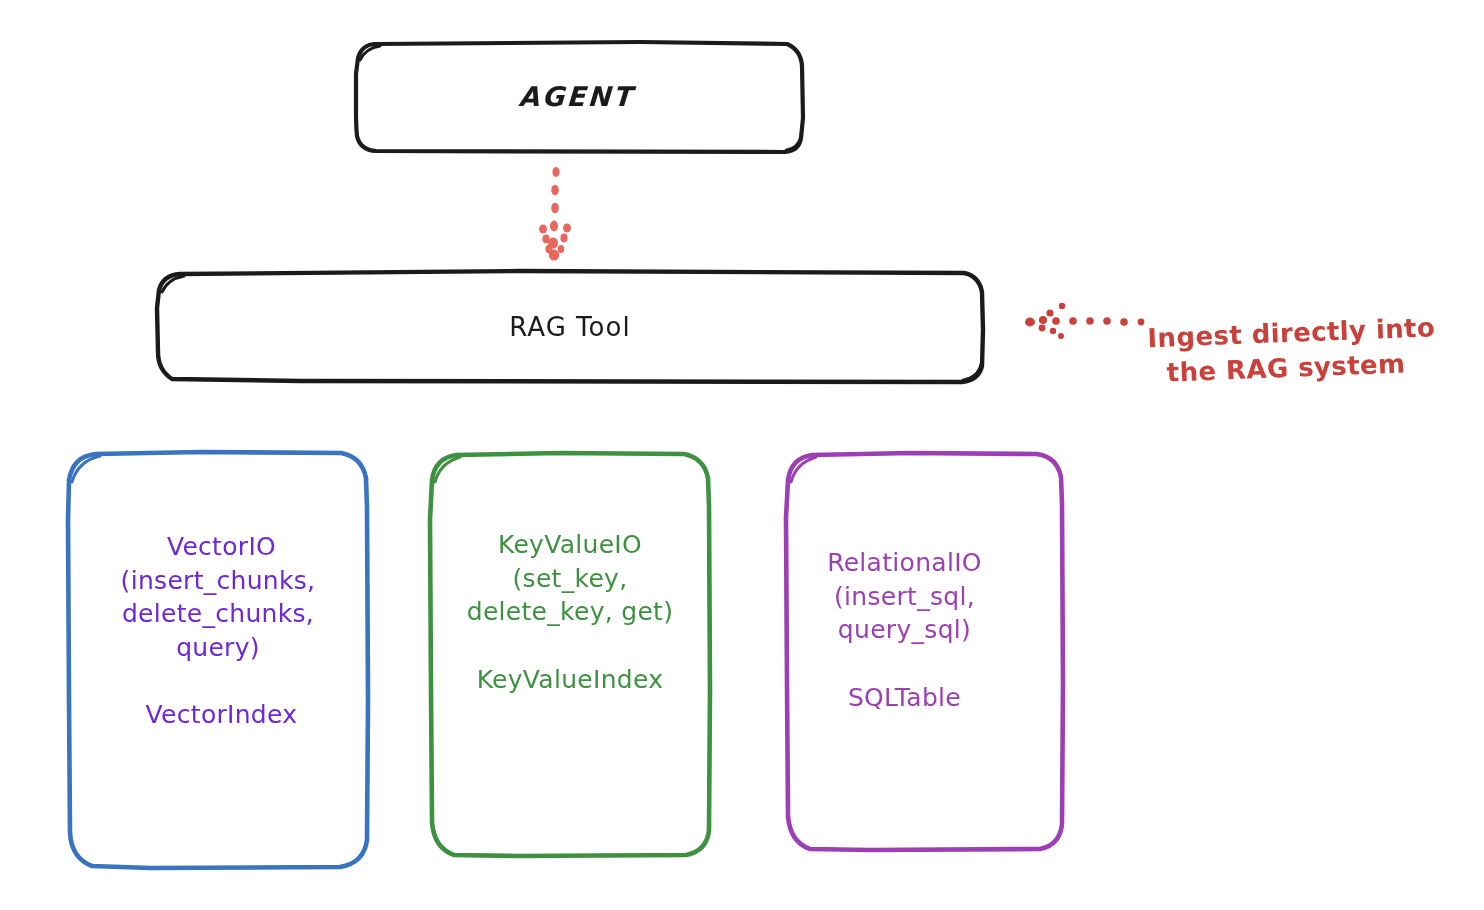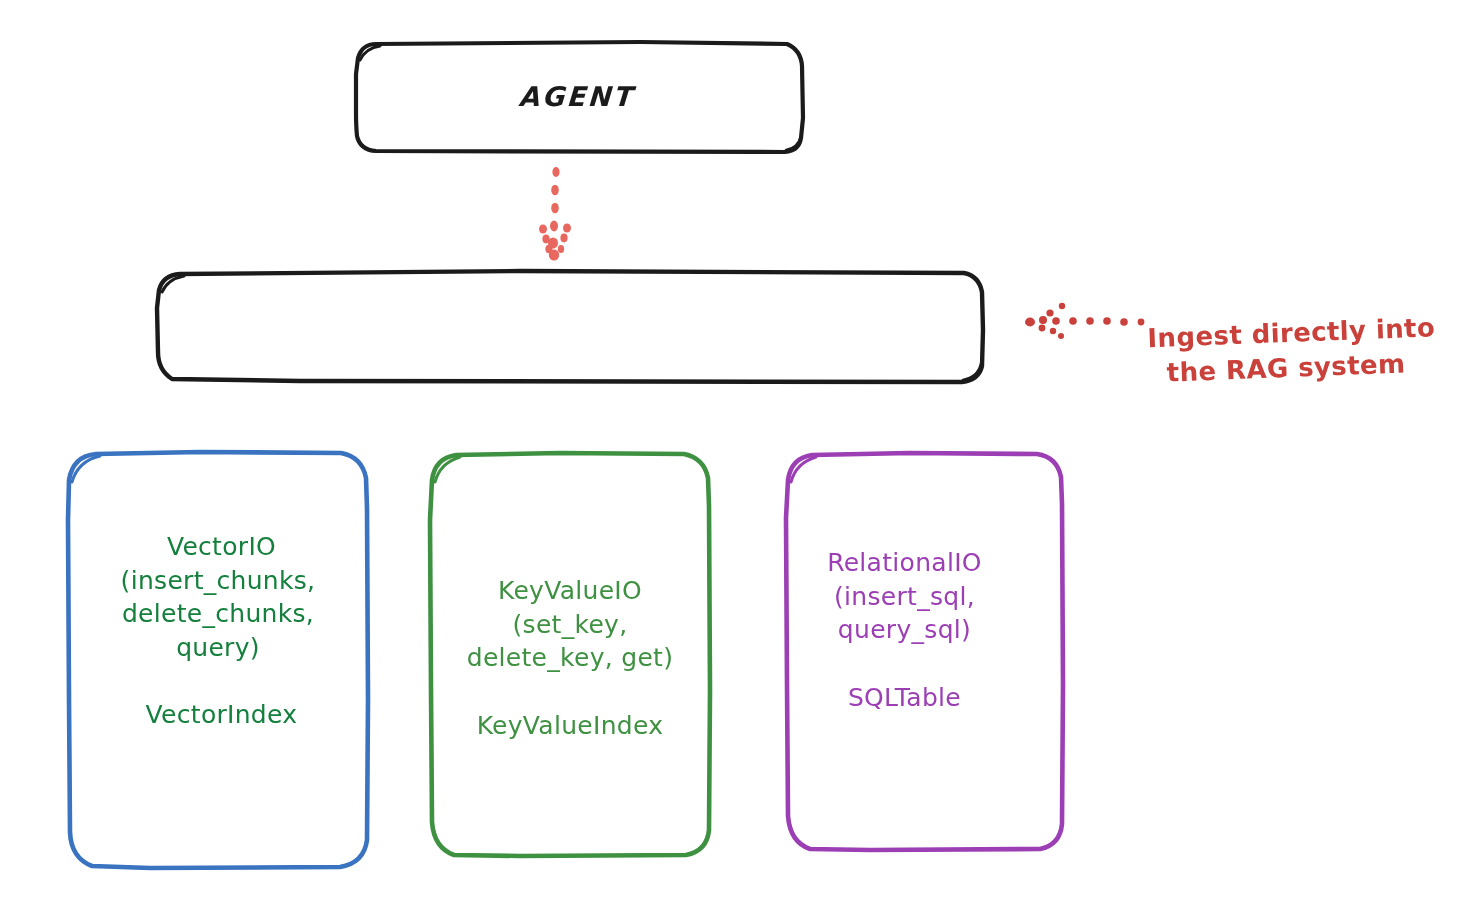--- a/index.html
+++ b/index.html
@@ -97,26 +97,26 @@
   .provider .node-label {
     font-size: 25px;
     font-weight: 500;
     line-height: 1.34;
     letter-spacing: 0.3px;
   }
   .provider .spacer {
     display: block;
     height: 34px;
   }
-  #vectorio-node .node-label { color: #15803d; margin-left: 7px; }
+  #vectorio-node .node-label { color: #6d28d9; margin-left: 7px; }
   #keyvalueio-node .node-label { color: #3f9142; }
   #relationalio-node .node-label { color: #9c3fb5; }
 
   #vectorio-node { align-items: flex-start; padding-top: 78px; }
-  #keyvalueio-node { align-items: flex-start; padding-top: 98px; margin-top: 24px; }
+  #keyvalueio-node { align-items: flex-start; padding-top: 76px; }
   #relationalio-node { align-items: flex-start; padding-top: 94px; }
 
   
   #annotation-text {
     position: absolute;
     left: 1148px;
     top: 281px;
     width: 330px;
     color: #c9413a;
     font-family: "DejaVu Sans", sans-serif;
@@ -203,20 +203,23 @@
                Q790 842 810 849 L870 850 L1040 849 Q1060 845 1062 824
                L1063 684 L1062 504 L1061 477 Q1057 457 1037 454 L910 453 L812 455 Z" fill="#ffffff" stroke="#9c3fb5" stroke-width="4.6" stroke-linecap="round" stroke-linejoin="round"></path>
       <path d="M816 457 Q796 463 791 482" fill="none" stroke="#9c3fb5" stroke-width="3" stroke-linecap="round"></path>
     </g>
   </svg>
 
   <div class="node" id="agent-node">
     <span class="node-label">AGENT</span>
   </div>
 
+  <div class="node" id="ragtool-node">
+    <span class="node-label">RAG Tool</span>
+  </div>
 
   <div class="node provider" id="vectorio-node">
     <div>
       <span class="node-label">VectorIO
 (insert_chunks,
 delete_chunks,
 query)</span>
       <span class="spacer"></span>
       <span class="node-label">VectorIndex</span>
     </div>

